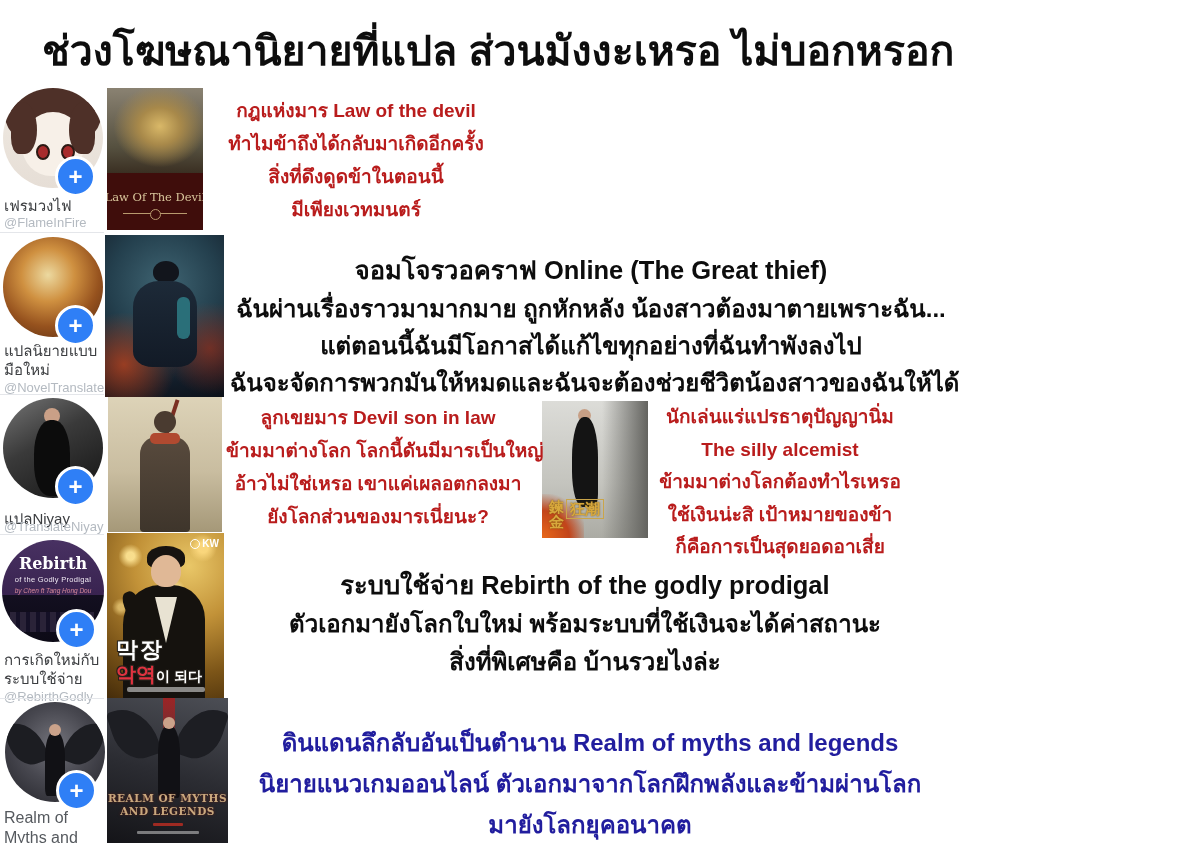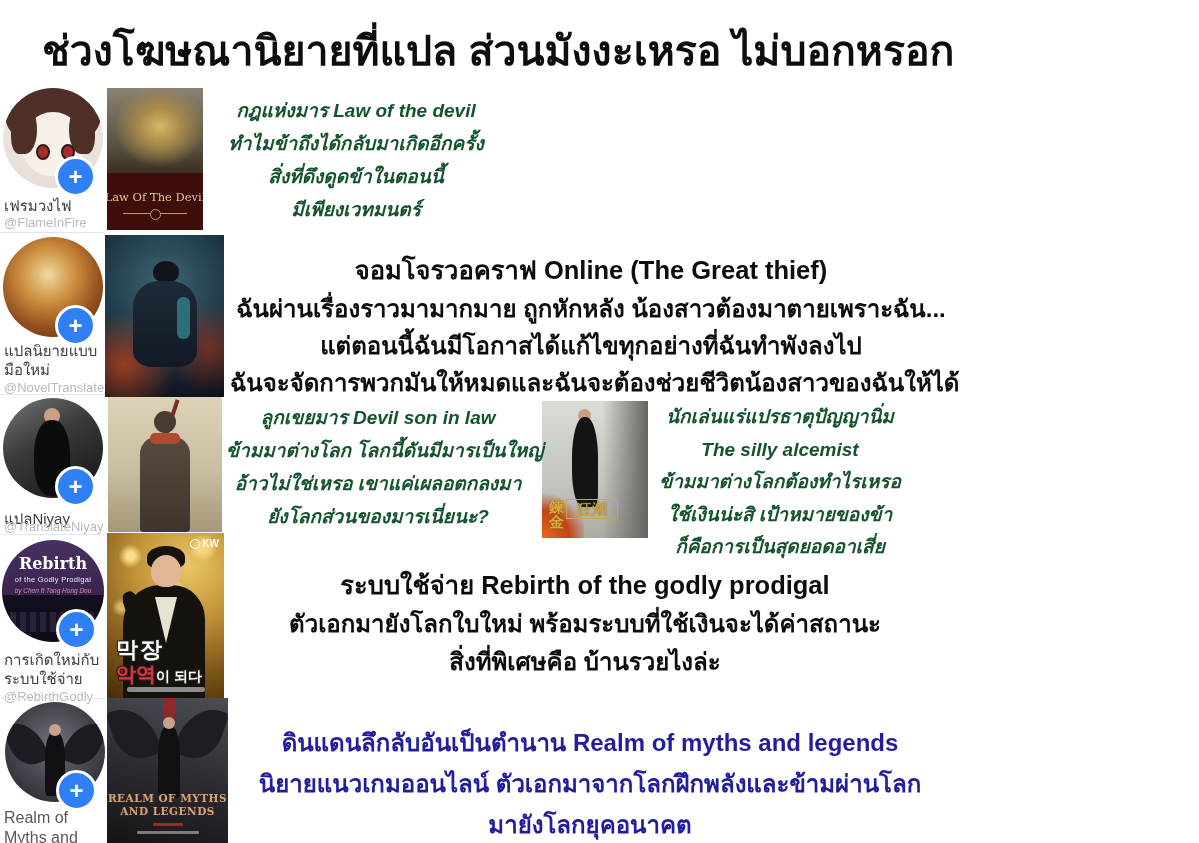--- a/index.html
+++ b/index.html
@@ -79,21 +79,21 @@
           background:linear-gradient(180deg,#dcdcd8 0%,#c4c4be 60%,#ababa4 100%);}
   .sa-right{position:absolute;right:0;top:0;width:46px;height:100%;
             background:linear-gradient(270deg,#63635f 0%,rgba(99,99,95,0) 100%);}
   .sa-head{position:absolute;left:36px;top:8px;width:13px;height:13px;background:#c79f85;border-radius:50%;}
   .sa-woman{position:absolute;left:30px;top:16px;width:26px;height:90px;background:#141414;border-radius:45% 45% 15% 40%;}
   .sa-flame{position:absolute;left:0;bottom:0;width:42px;height:44px;
             background:radial-gradient(circle at 0% 100%,#e8681a 0%,#c2441a 45%,rgba(194,68,26,0) 75%);}
   .sa-cn{position:absolute;left:7px;bottom:9px;display:flex;align-items:flex-start;gap:2px;}
   .sa-col{display:flex;flex-direction:column;font-size:15px;color:#d8a83c;font-weight:700;line-height:15px;
           text-shadow:0 0 2px #7a5a10;}
-  .sa-box{border:1px solid #caa54a;color:#d8a83c;font-size:15px;font-weight:400;padding:1px 10px;line-height:16px;
+  .sa-box{border:1px solid #caa54a;color:#d8a83c;font-size:15px;font-weight:700;padding:1px 3px;line-height:16px;
           text-shadow:0 0 2px #7a5a10;white-space:nowrap;}
 
   .gp-art{background:
     radial-gradient(circle at 20% 14%,rgba(255,230,150,.9) 0 4px,rgba(255,230,150,0) 12px),
     radial-gradient(circle at 82% 9%,rgba(255,220,130,.85) 0 5px,rgba(255,220,130,0) 14px),
     radial-gradient(circle at 58% 34%,rgba(255,235,170,.7) 0 3px,rgba(255,235,170,0) 10px),
     radial-gradient(circle at 12% 45%,rgba(255,225,140,.6) 0 3px,rgba(255,225,140,0) 9px),
     radial-gradient(circle at 70% 20%,#e9c768 0%,#c29238 35%,#7c5518 70%,#452c0a 100%);}
   .gp-suit{position:absolute;left:16px;top:52px;width:82px;height:113px;background:#15120e;
            border-radius:45% 40% 0 0/35% 30% 0 0;}
@@ -121,21 +121,21 @@
   .rm-head{position:absolute;left:56px;top:19px;width:12px;height:12px;background:#caa28a;border-radius:50%;}
   .rm-title{position:absolute;left:0;right:0;bottom:25px;text-align:center;
             font-family:"DejaVu Serif","Liberation Serif",serif;color:#c9a87e;font-size:10.5px;font-weight:700;
             letter-spacing:.5px;line-height:13px;text-shadow:0 0 3px #5a1d14;}
   .rm-sub1{position:absolute;left:46px;bottom:17px;width:30px;height:3px;background:#9e2a22;border-radius:1px;}
   .rm-sub2{position:absolute;left:30px;bottom:9px;width:62px;height:3px;background:rgba(220,220,220,.5);border-radius:1px;}
 
   
   .blk{position:absolute;text-align:center;font-weight:700;}
   .blk .ln{white-space:nowrap;}
-  .blue{color:#14532d;font-style:italic;}
+  .blue{color:#b91c1c;}
   .navy{color:#211d9e;}
   .black{color:#0d0d0d;}
   .b-small{font-size:19px;line-height:33px;}
   .b-big{font-size:24px;line-height:37px;}
   .b-big .hd{font-size:25.5px;line-height:40px;}
   .b-navy{font-size:24px;line-height:41px;}
 </style>
 </head>
 <body>
 

